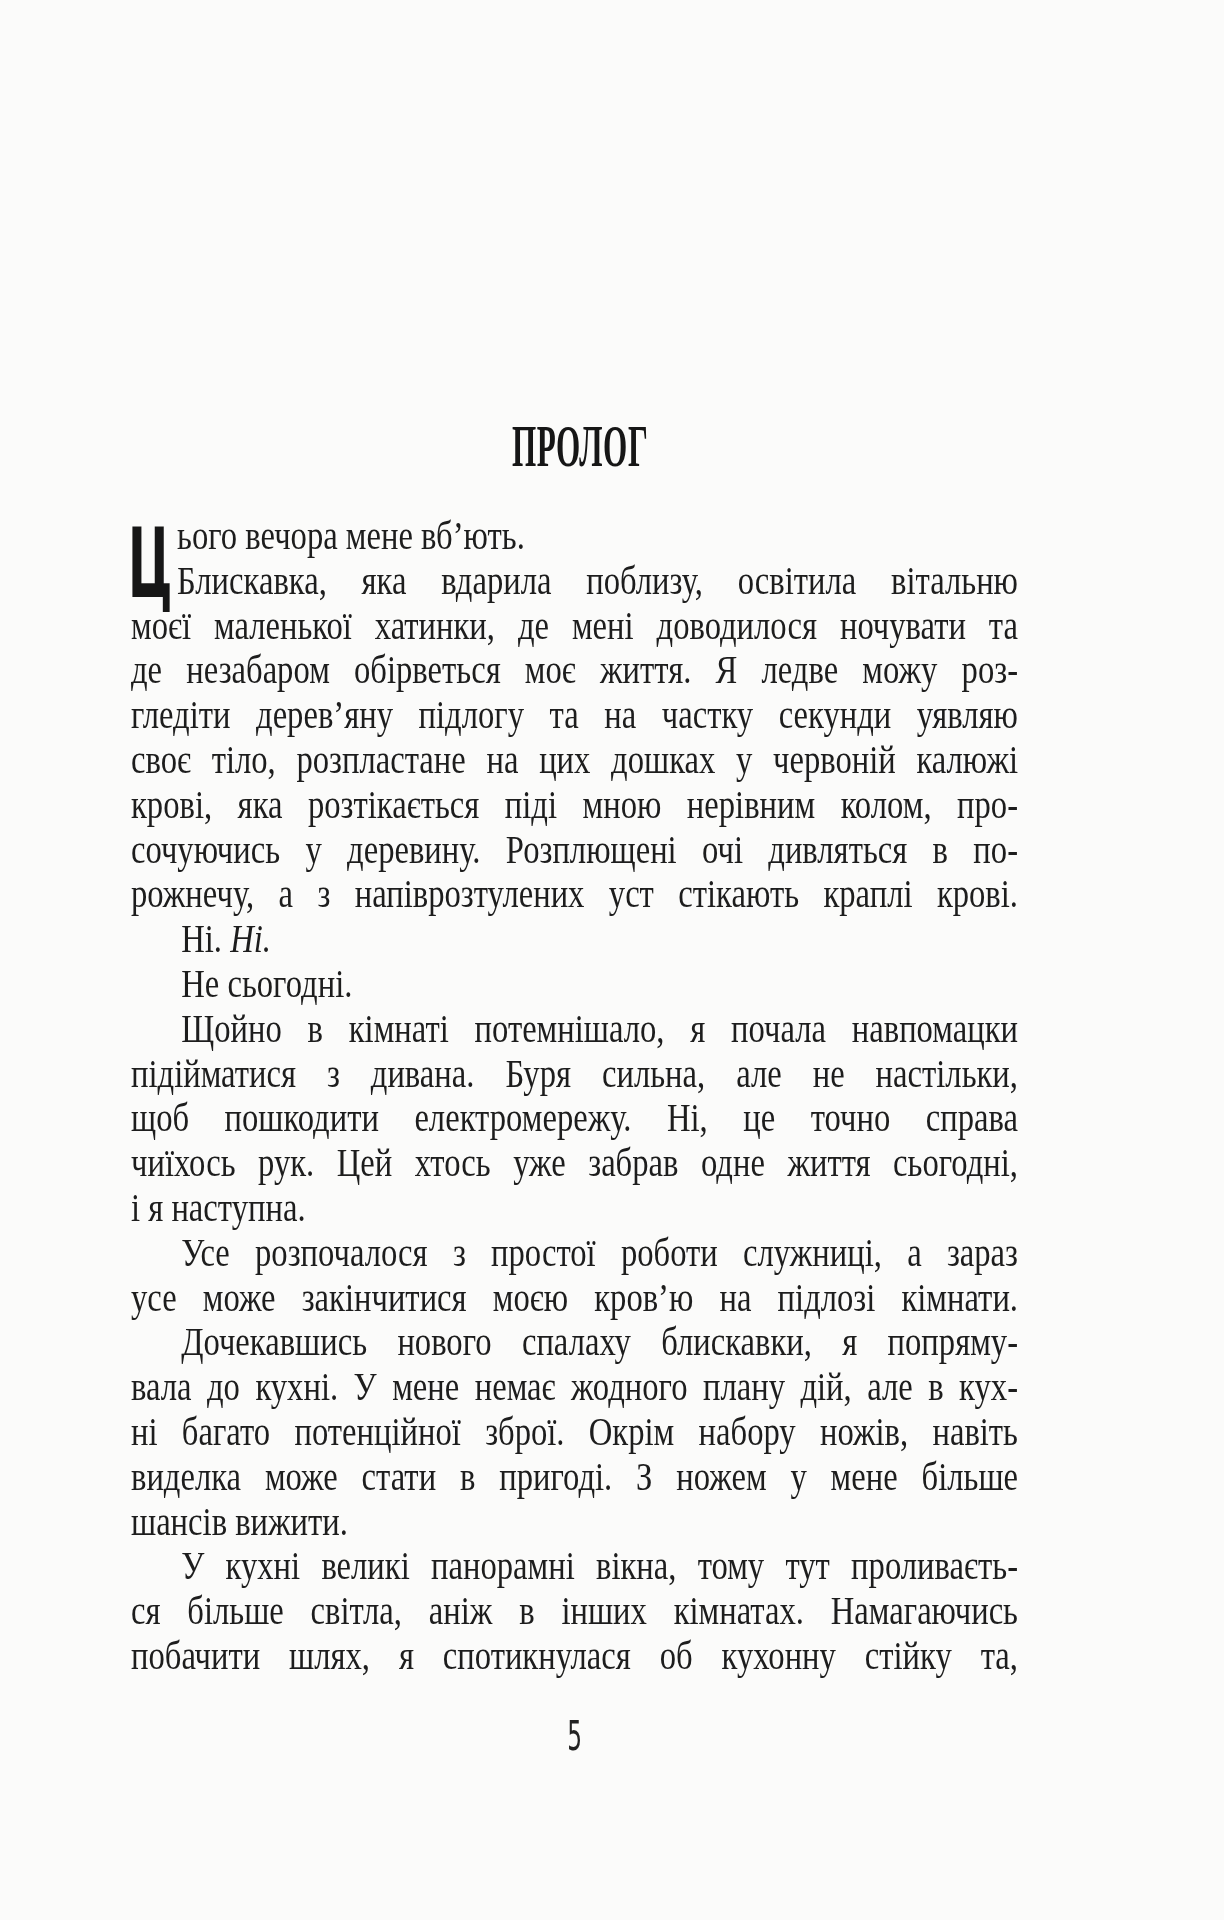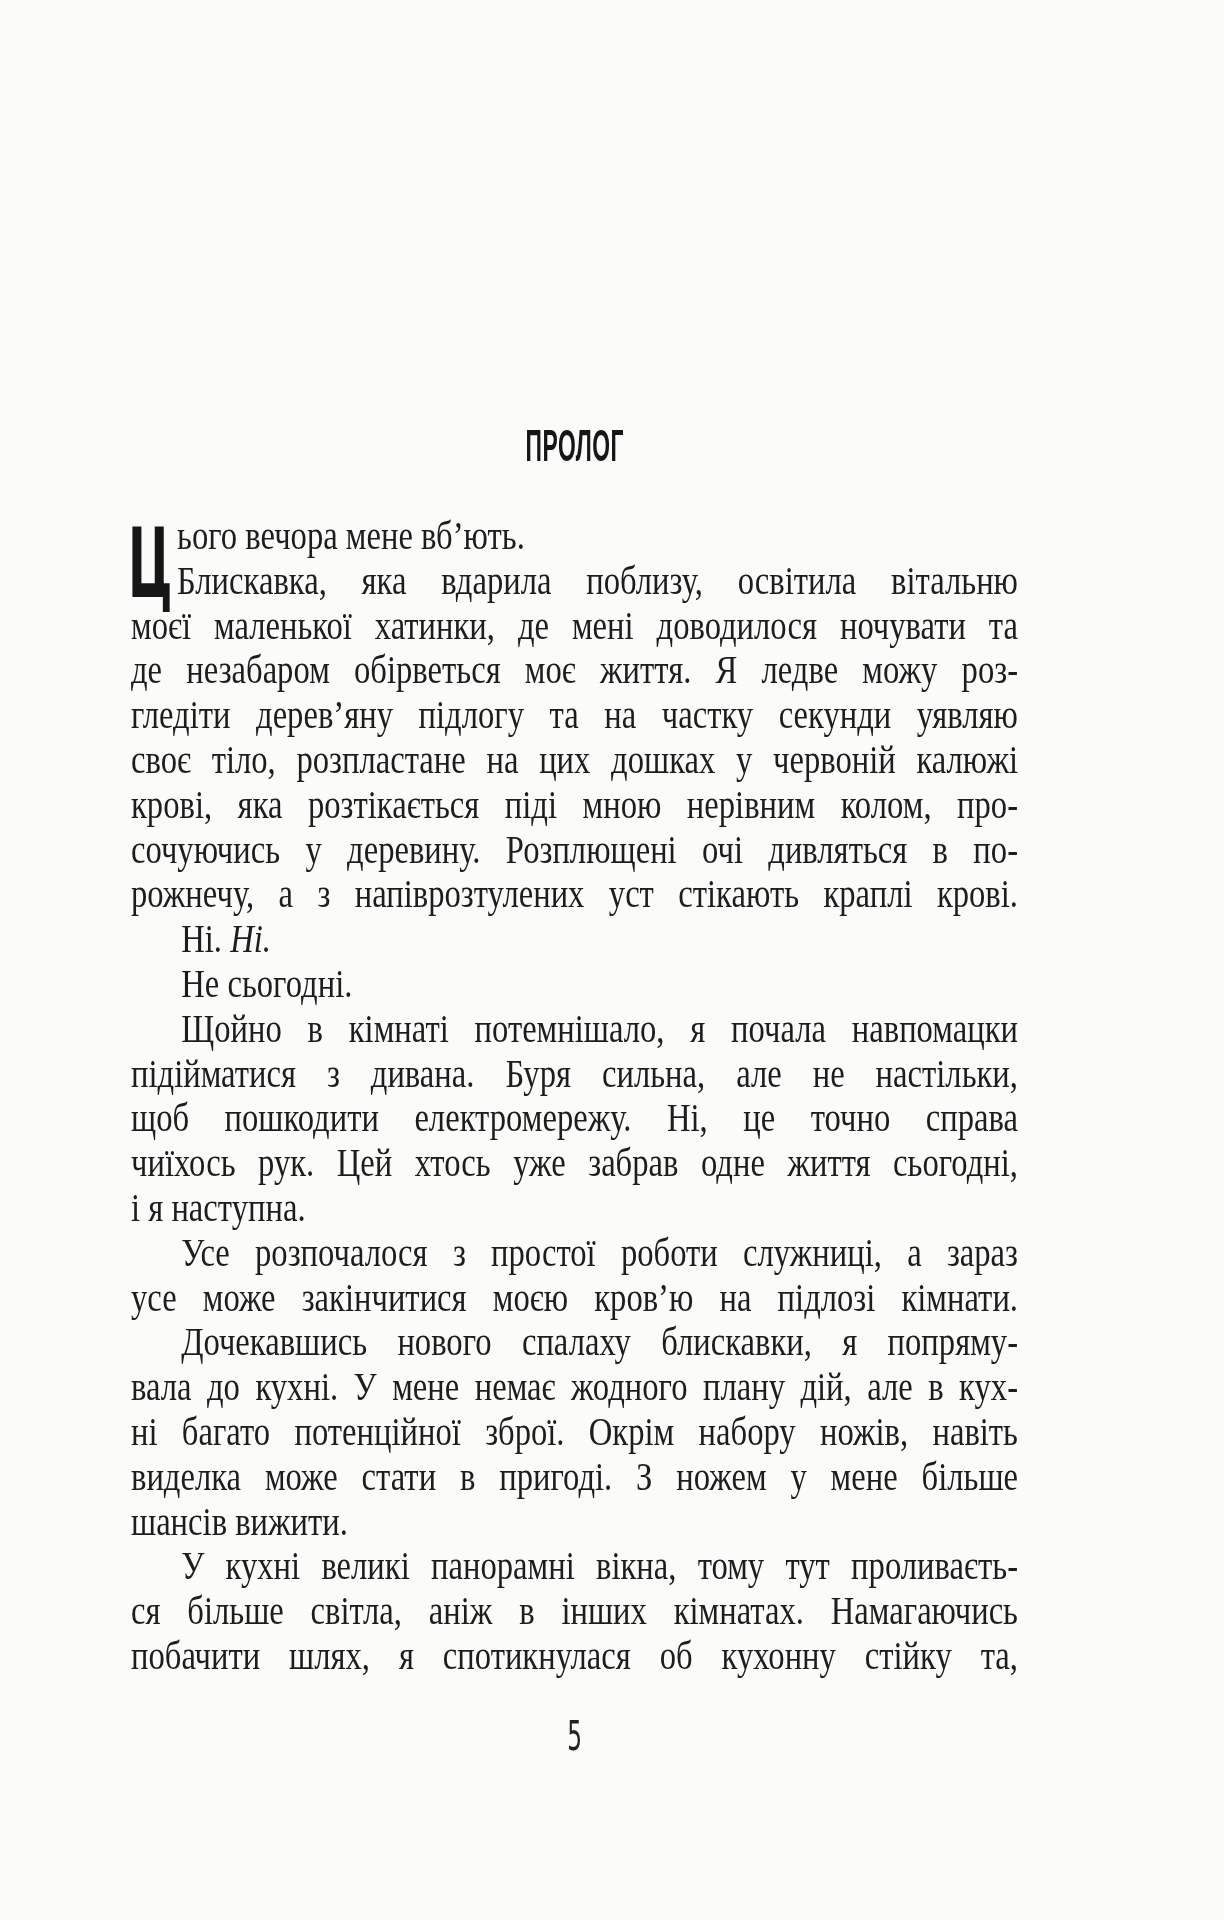--- a/index.html
+++ b/index.html
@@ -9,27 +9,27 @@
   body {
     width: 1224px;
     height: 1920px;
     position: relative;
     background: #fbfbfa;
     overflow: hidden;
     font-family: "Liberation Serif", serif;
   }
   .chapter-heading {
     position: absolute;
-    left: 131px;
+    left: 137px;
     top: 416px;
     width: 887px;
     text-align: center;
-    font-family: Liberation Sans, sans-serif;
+    font-family: Liberation Serif, serif;
     font-weight: bold;
-    font-size: 44px;
+    font-size: 60px;
     line-height: 60px;
     color: #161616;
   }
   .chapter-heading .condense {
     display: inline-block;
     transform: scaleX(0.52);
     transform-origin: 50% 50%;
     letter-spacing: 1px;
     white-space: nowrap;
   }

